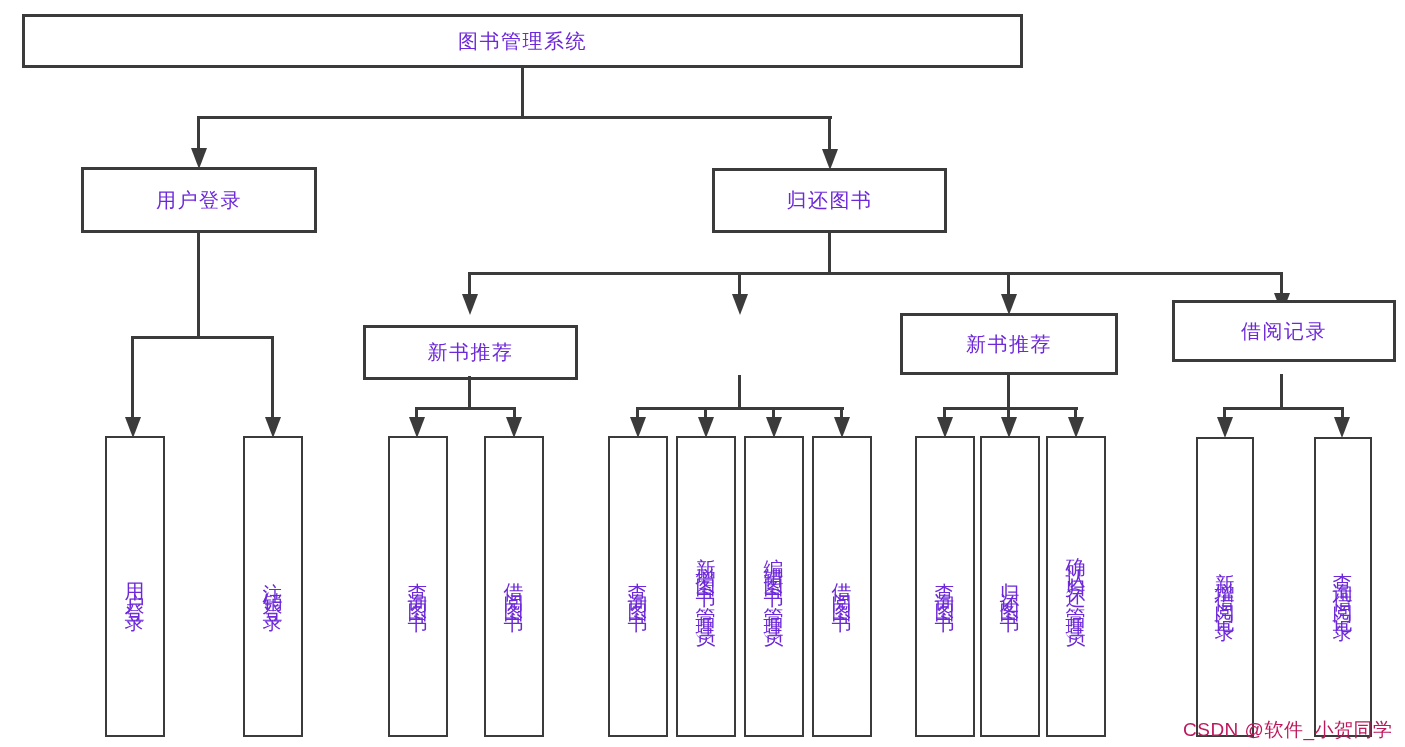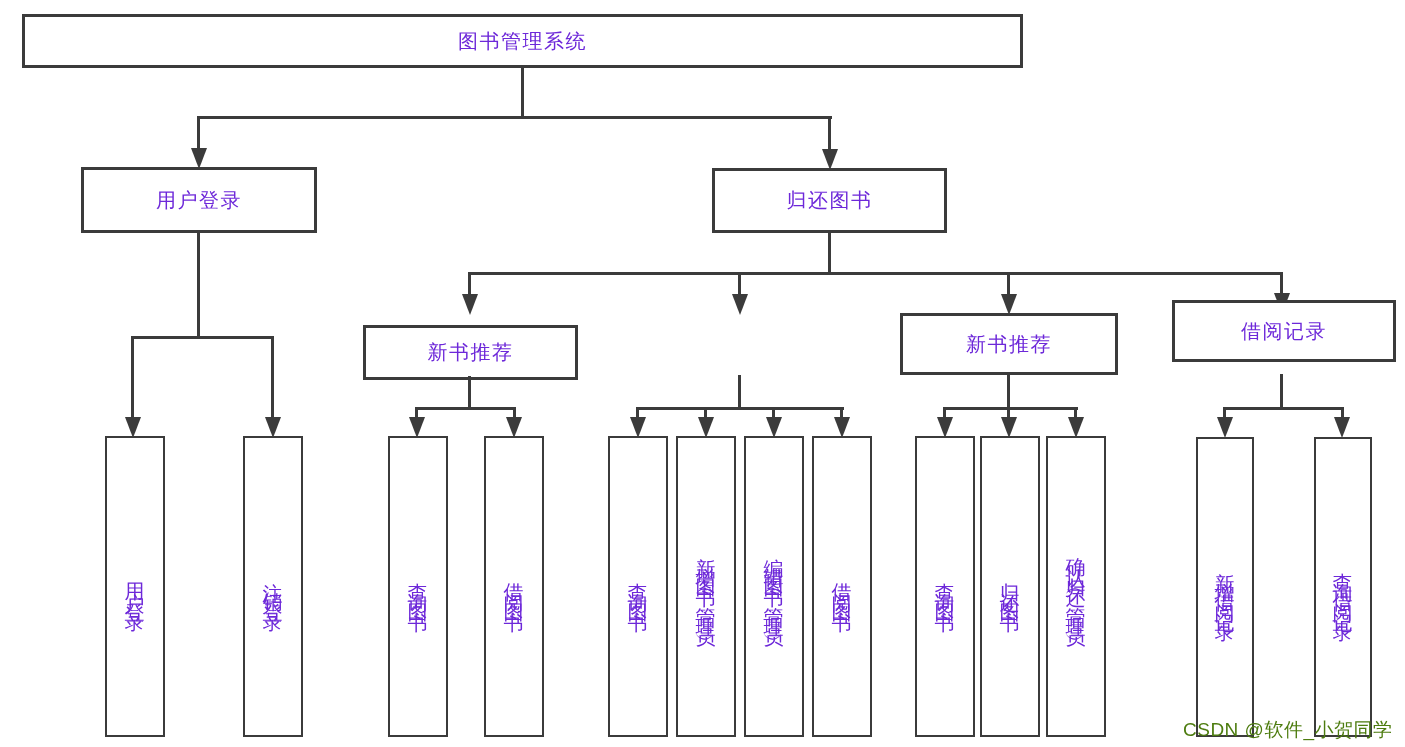--- a/index.html
+++ b/index.html
@@ -24,21 +24,21 @@
   
   .ln { position:absolute; background:#3b3b3b; }
   
   .arr {
     position:absolute; width:0; height:0;
     border-left:8px solid transparent; border-right:8px solid transparent;
     border-top:21px solid #3b3b3b;
   }
   .watermark {
     position:absolute; left:1183px; top:717px;
-    font-size:19px; letter-spacing:0.5px; color:#4d7c0f; z-index:5;
+    font-size:19px; letter-spacing:0.5px; color:#be185d; z-index:5;
     white-space:nowrap;
   }
 </style>
 </head>
 <body>
 
 <div class="stage">
 
   <div class="node h" style="left:22px;top:14px;width:1001px;height:54px;">图书管理系统</div>
 

